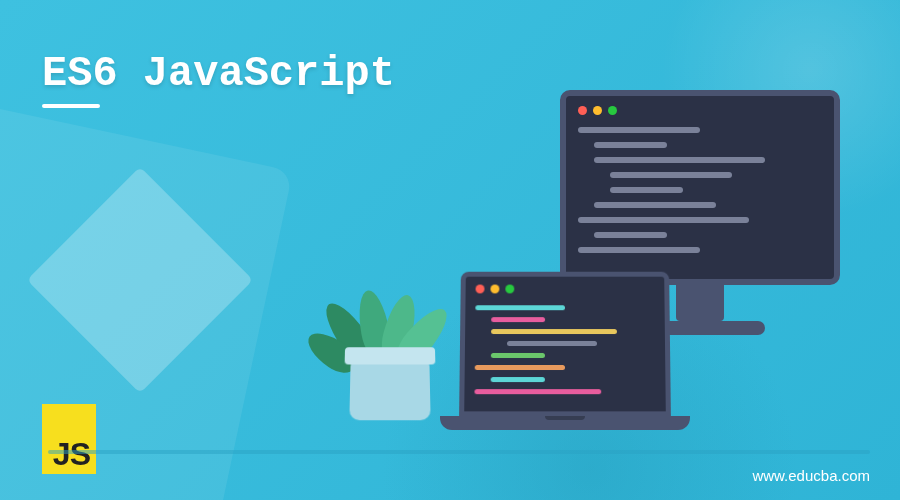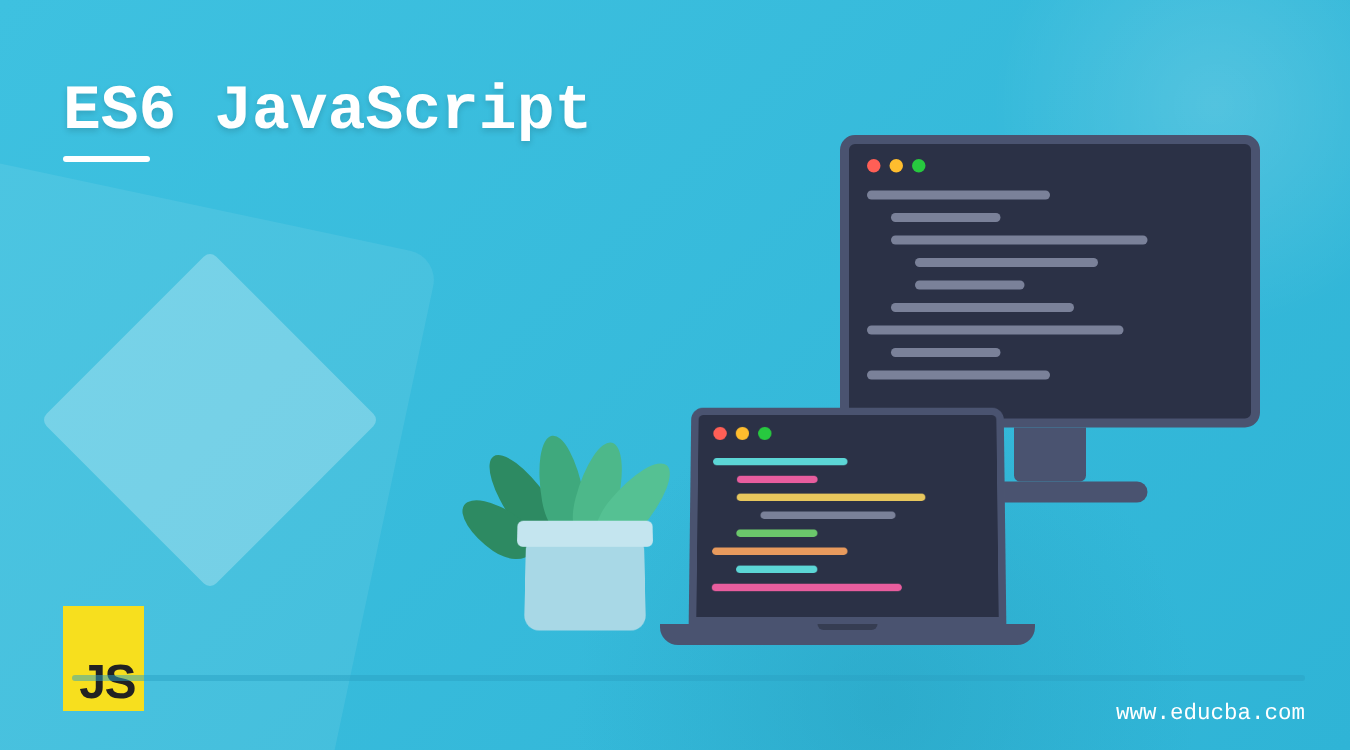--- a/index.html
+++ b/index.html
@@ -87,21 +87,20 @@
       line-height: 1;
       letter-spacing: -1px;
     }
     .website-url {
       position: absolute;
       bottom: 16px;
       right: 30px;
       color: #ffffff;
       font-size: 15px;
       font-weight: 400;
-      font-family: Liberation Mono, monospace;
     }
     
     .illustration {
       position: absolute;
       bottom: 60px;
       right: 60px;
       width: 520px;
       height: 360px;
     }
     

